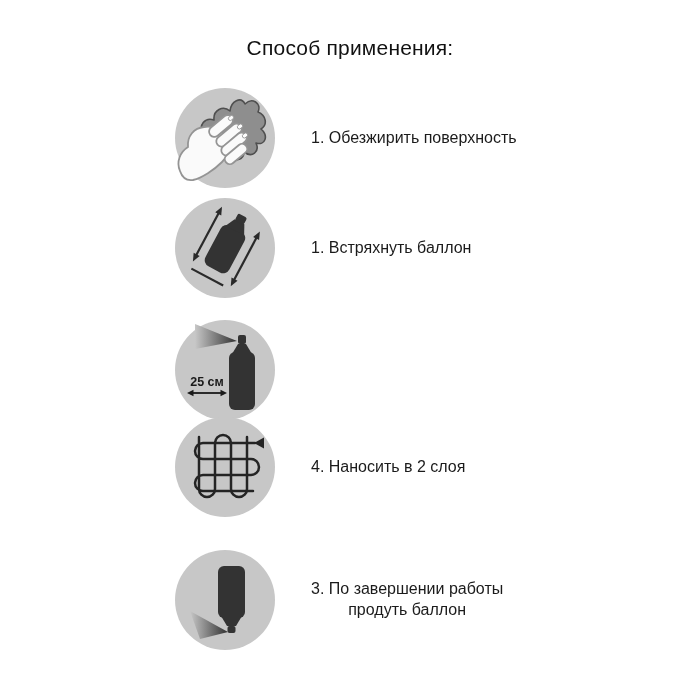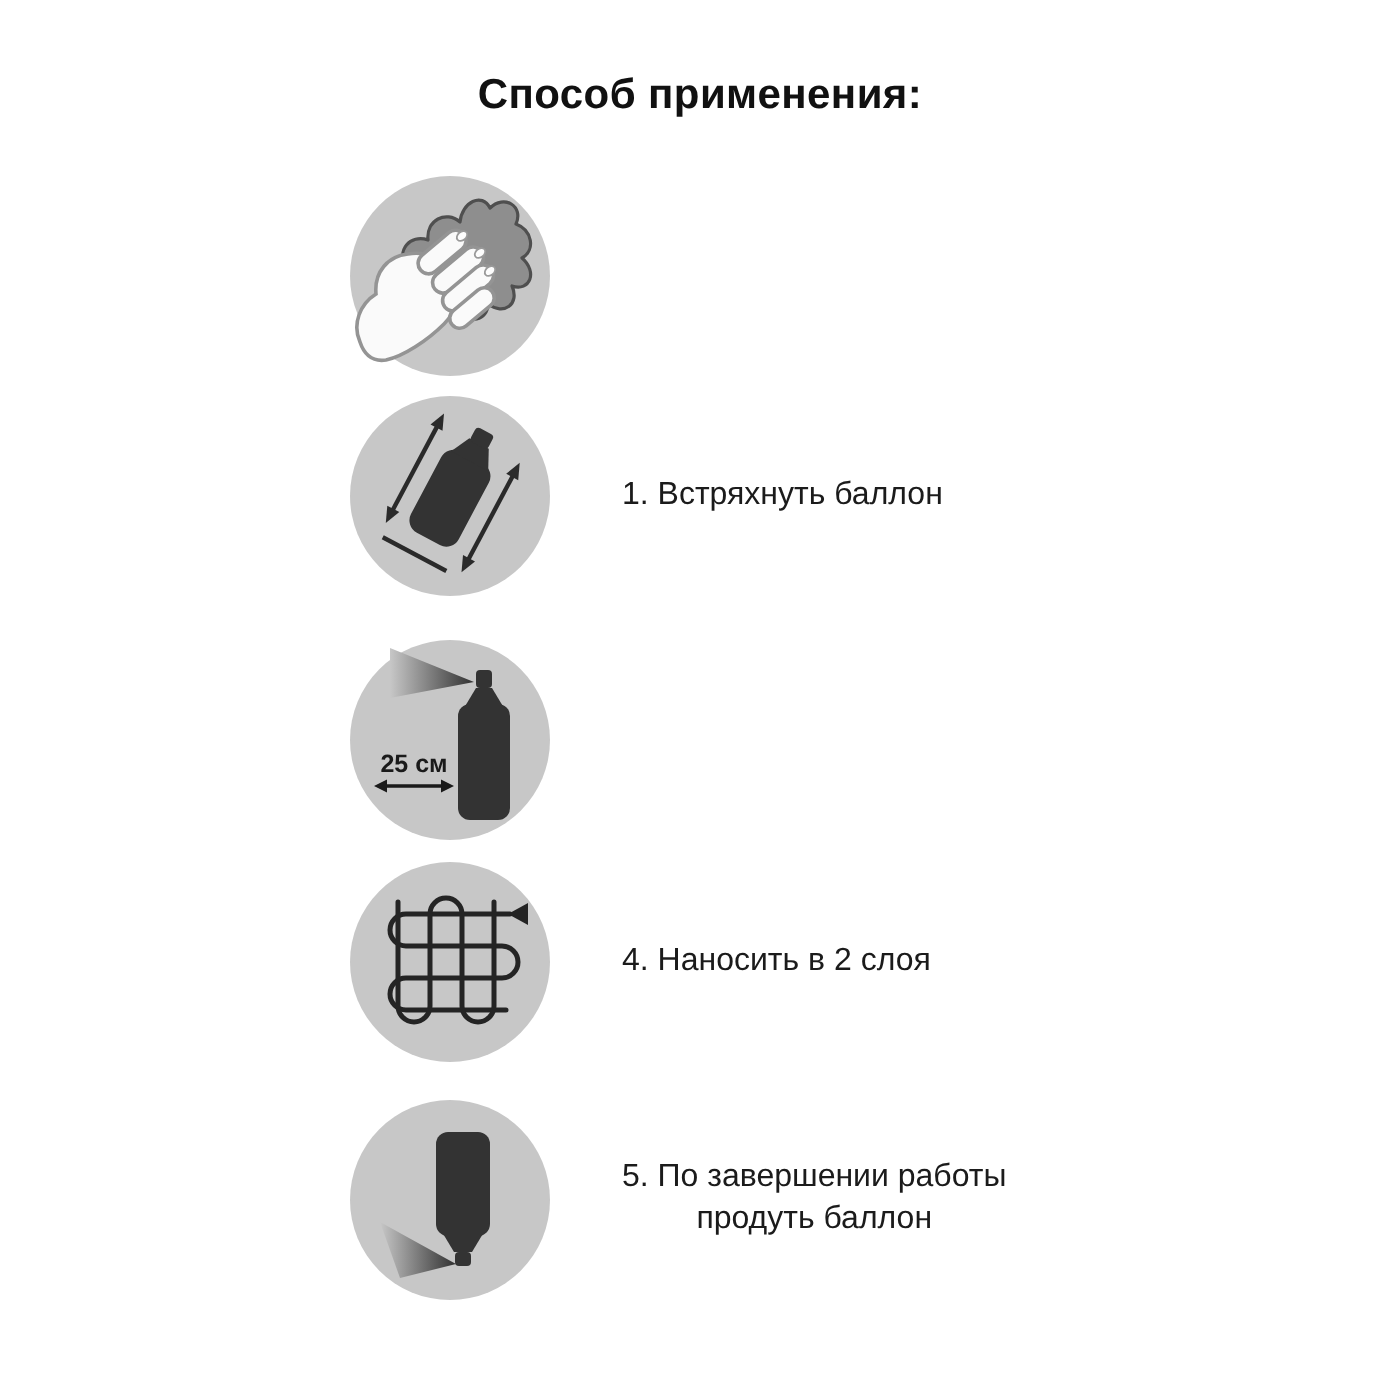--- a/index.html
+++ b/index.html
@@ -7,21 +7,21 @@
     width:700px;height:700px;
     background:#ffffff;
     font-family:"Liberation Sans","DejaVu Sans",sans-serif;
     color:#1b1b1b;
     overflow:hidden;
   }
   .page{position:relative;width:700px;height:700px;background:#ffffff;}
   .title{
     position:absolute;top:36px;left:0;width:100%;
     margin:0;text-align:center;
-    font-size:21px;font-weight:bold;color:#111111;
+    font-size:21px;font-weight:normal;color:#111111;
     letter-spacing:0.2px;
   }
   .row{
     position:absolute;left:175px;
     display:flex;align-items:center;
   }
   .icon-wrap{width:100px;height:100px;flex:0 0 100px;}
   .icon-wrap svg{display:block;}
   .step-text{
     margin-left:36px;
@@ -51,20 +51,21 @@
           <rect x="44" y="50.8" width="30" height="10.5" rx="5.2" transform="rotate(-40 59 56)"></rect>
           <rect x="48" y="61" width="26" height="10" rx="5" transform="rotate(-40 61 66)"></rect>
         </g>
         <g fill="#fdfdfd" stroke="#9a9a9a" stroke-width="0.9">
           <ellipse cx="56" cy="30" rx="2.9" ry="2.1" transform="rotate(-40 56 30)"></ellipse>
           <ellipse cx="65" cy="38.5" rx="2.9" ry="2.1" transform="rotate(-40 65 38.5)"></ellipse>
           <ellipse cx="70" cy="47.5" rx="2.9" ry="2.1" transform="rotate(-40 70 47.5)"></ellipse>
         </g>
       </svg>
     </div>
+    <div class="step-text">1. Обезжирить поверхность</div>
   </div>
 
   <div class="row" style="top:198px">
     <div class="icon-wrap">
       <svg viewBox="0 0 100 100" width="100" height="100">
         <circle cx="50" cy="50" r="50" fill="#c7c7c7"></circle>
         <g transform="rotate(28 50 50)">
           <g fill="#333333">
             <rect x="37" y="28" width="27" height="46" rx="7"></rect>
             <polygon points="40,30 61,30 56,20 45,20"></polygon>
@@ -106,21 +107,21 @@
         <text x="32" y="66" text-anchor="middle" font-size="12.5" font-weight="bold" fill="#1a1a1a">25 см</text>
         <g>
           <line x1="17" y1="73" x2="47" y2="73" stroke="#1a1a1a" stroke-width="1.8"></line>
           <polygon points="12,73 18.5,69.8 18.5,76.2" fill="#1a1a1a"></polygon>
           <polygon points="52,73 45.5,69.8 45.5,76.2" fill="#1a1a1a"></polygon>
         </g>
       </svg>
     </div>
   </div>
 
-  <div class="row" style="top:431px">
+  <div class="row" style="top:417px">
     <div class="icon-wrap">
       <svg viewBox="0 0 100 100" width="100" height="100">
         <circle cx="50" cy="50" r="50" fill="#c7c7c7"></circle>
         <g fill="none" stroke="#242424" stroke-width="2.5" stroke-linecap="round">
           <path d="M 80,26 L 28,26 A 8 8 0 0 0 28,42 L 76,42 A 8 8 0 0 1 76,58 L 28,58 A 8 8 0 0 0 28,74 L 78,74"></path>
           <path d="M 24,20 L 24,72 A 8 8 0 0 0 40,72 L 40,26 A 8 8 0 0 1 56,26 L 56,72 A 8 8 0 0 0 72,72 L 72,20"></path>
         </g>
         <polygon points="79,26 89,20.5 89,31.5" fill="#242424"></polygon>
       </svg>
     </div>
@@ -138,17 +139,17 @@
         </defs>
         <circle cx="50" cy="50" r="50" fill="#c7c7c7"></circle>
         <polygon points="53,82 15,61 25,89" fill="url(#coneGrad5)"></polygon>
         <g fill="#333333">
           <rect x="43" y="16" width="27" height="52" rx="6"></rect>
           <polygon points="46,66 67,66 61,76 52,76"></polygon>
           <rect x="52.5" y="76" width="8" height="7" rx="2"></rect>
         </g>
       </svg>
     </div>
-    <div class="step-text">5. По завершении работы
+    <div class="step-text">3. По завершении работы
 продуть баллон</div>
   </div>
 
 </div>
 
 </body></html>

